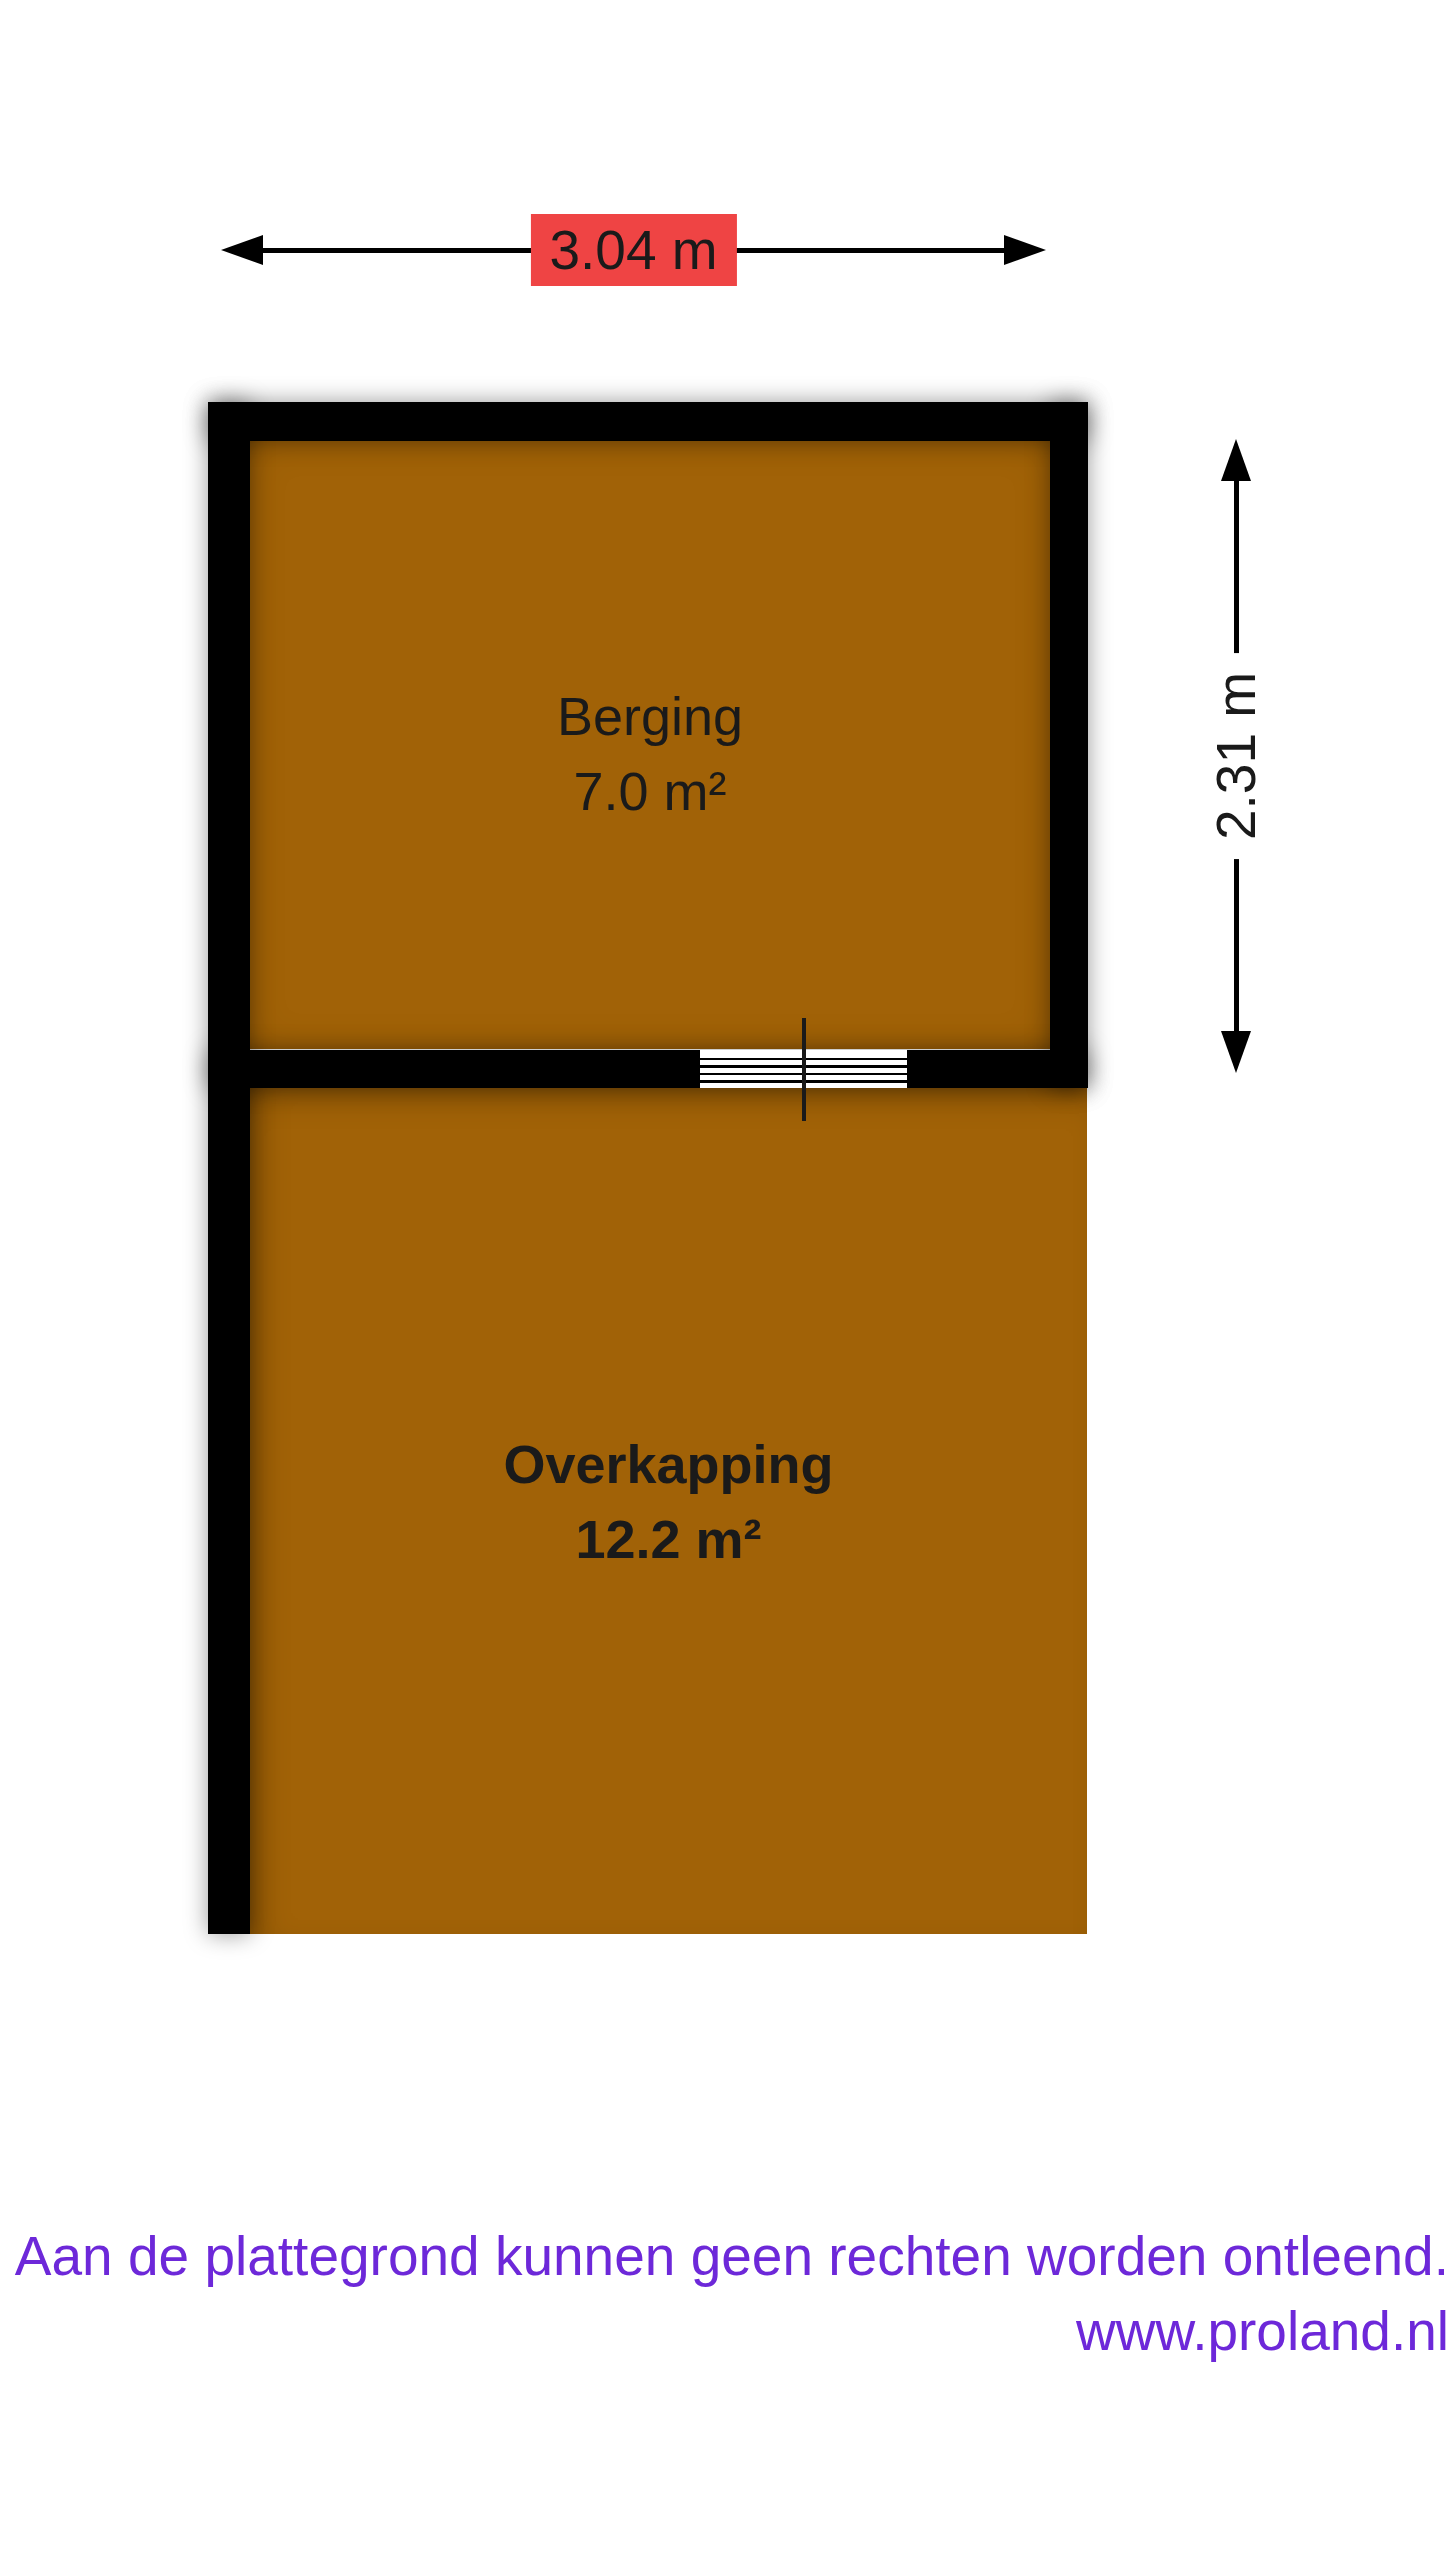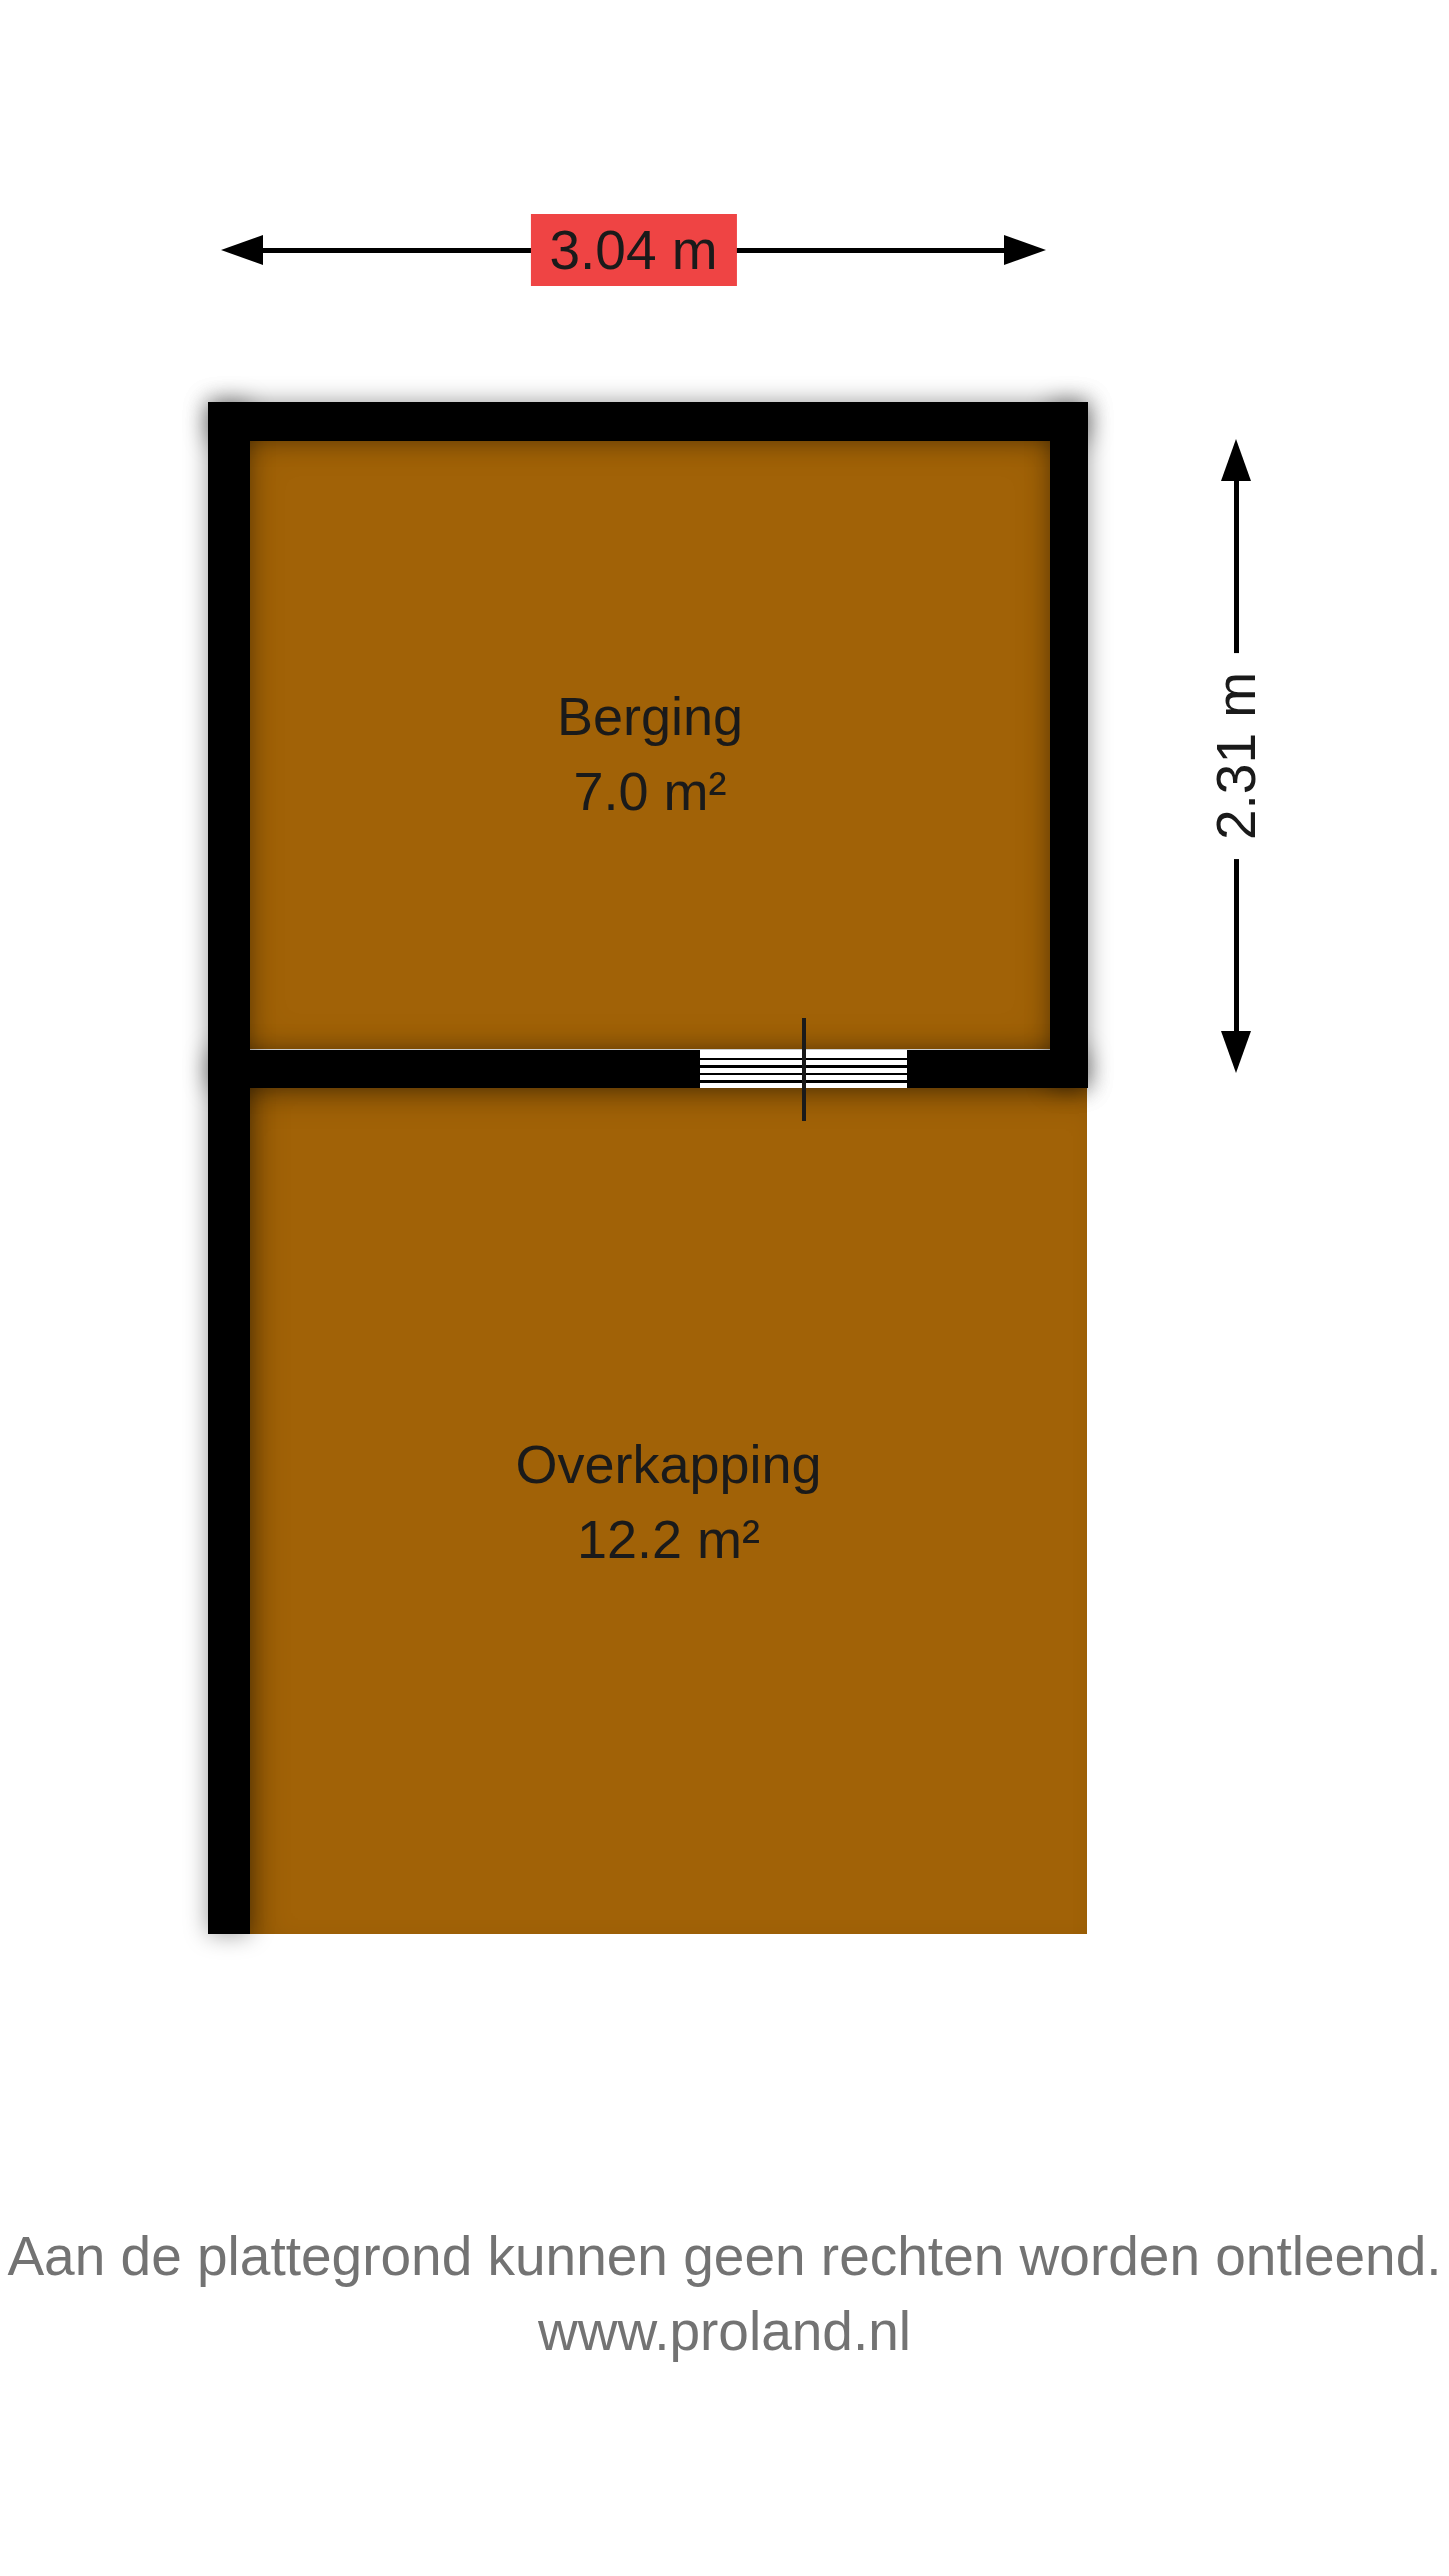--- a/index.html
+++ b/index.html
@@ -18,21 +18,21 @@
   #room-overkapping{ left: 250px; top: 1088px; width: 837px; height: 846px;
                     box-shadow: inset 0 27px 34px -20px rgba(0,0,0,0.22),
                                 inset 27px 0 34px -20px rgba(0,0,0,0.22); }
 
   .room-label {
     position: absolute; left: 0; right: 0;
     text-align: center;
     font-size: 54px; line-height: 75px; color: #1a1a1a;
   }
   #room-berging .room-label    { top: 238px; }
-  #room-overkapping .room-label{ top: 339px; }
+  #room-overkapping .room-label{ top: 339px; font-weight: bold; }
 
   
   .wall { position: absolute; background: #000000;
           box-shadow: 0 0 23.5px rgba(0,0,0,0.40); z-index: 2; }
   #wall-top     { left: 208px;  top: 402px;  width: 880px; height: 39px; }
   #wall-left    { left: 208px;  top: 402px;  width: 42px;   height: 1532px; }
   #wall-right   { left: 1050px; top: 402px;  width: 38px;   height: 686px; }
   #wall-divider { left: 208px;  top: 1050px; width: 880px; height: 38px; }
 
   
@@ -82,21 +82,21 @@
   #dim-height .dim-label {
     position: absolute; left: 50%; top: 50%;
     transform: translate(-50%, -50%) rotate(-90deg);
     background: #ffffff; padding: 4px 19px;
     font-size: 55px; color: #1a1a1a; white-space: nowrap;
   }
 
   
   #footer {
     position: absolute; left: 0; top: 2219px; width: 1449px;
-    text-align: center; color: #737373;
+    text-align: right; color: #6d28d9;
     font-size: 55px; line-height: 75px;
   }
 </style>
 </head>
 <body>
 
 <div>
 
   <div class="dim" id="dim-width">
     <div class="ah ah-left"></div>

